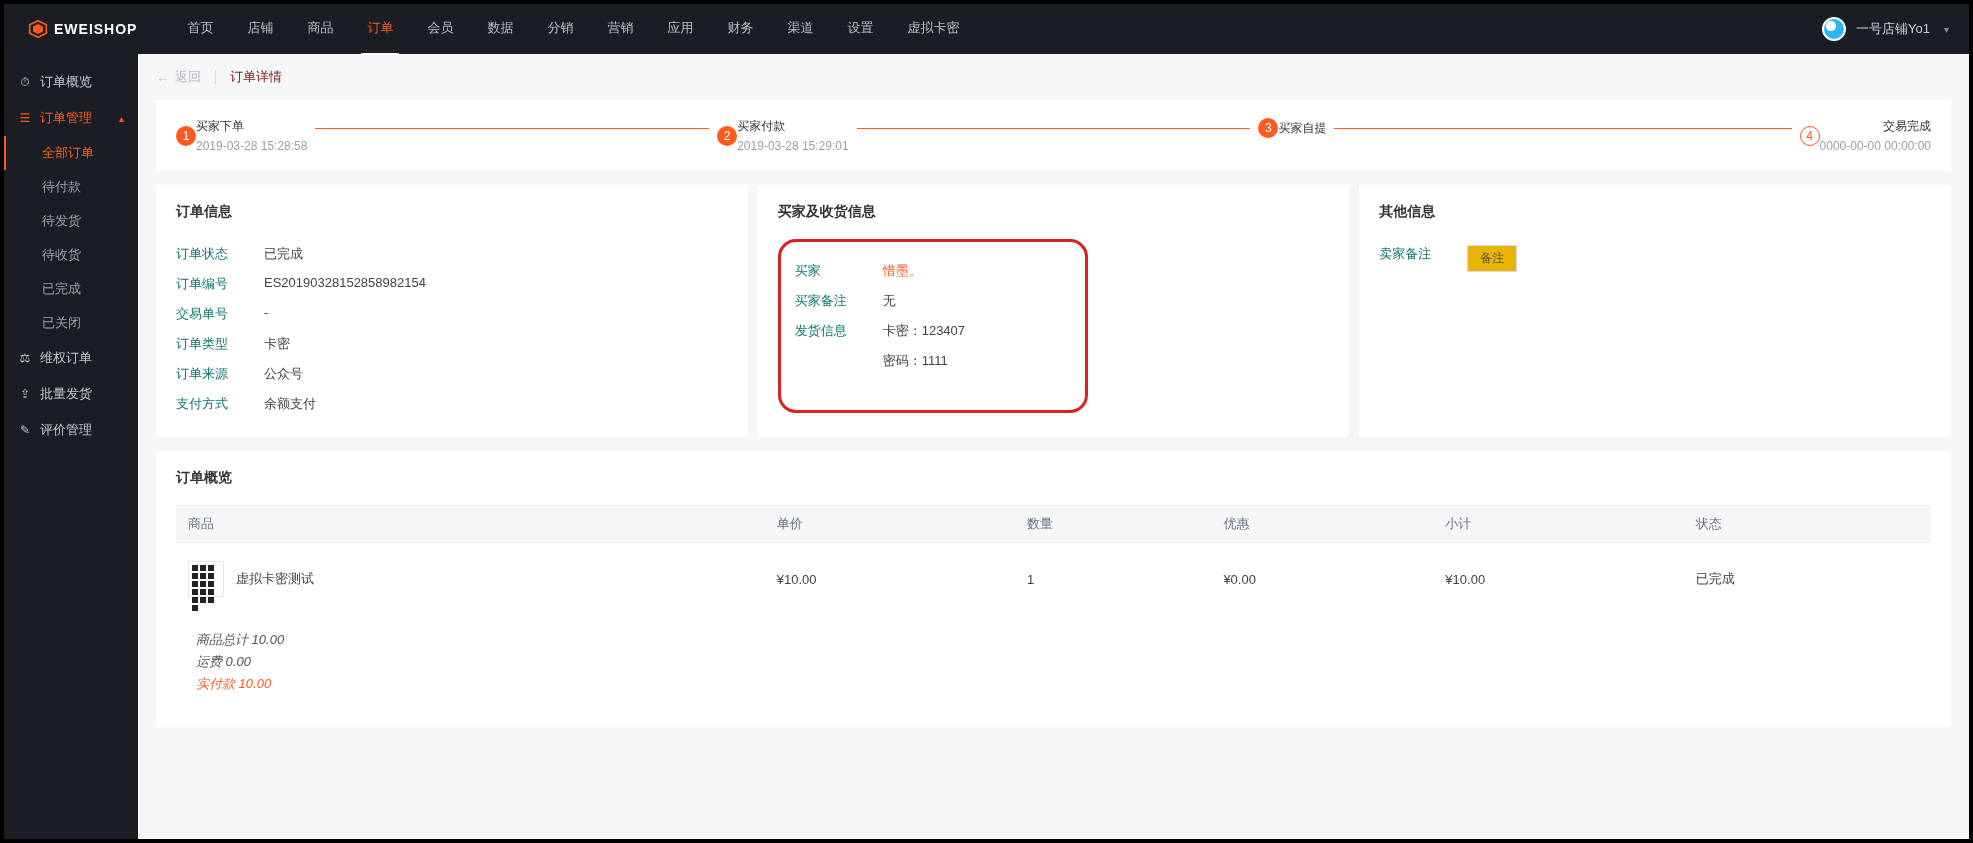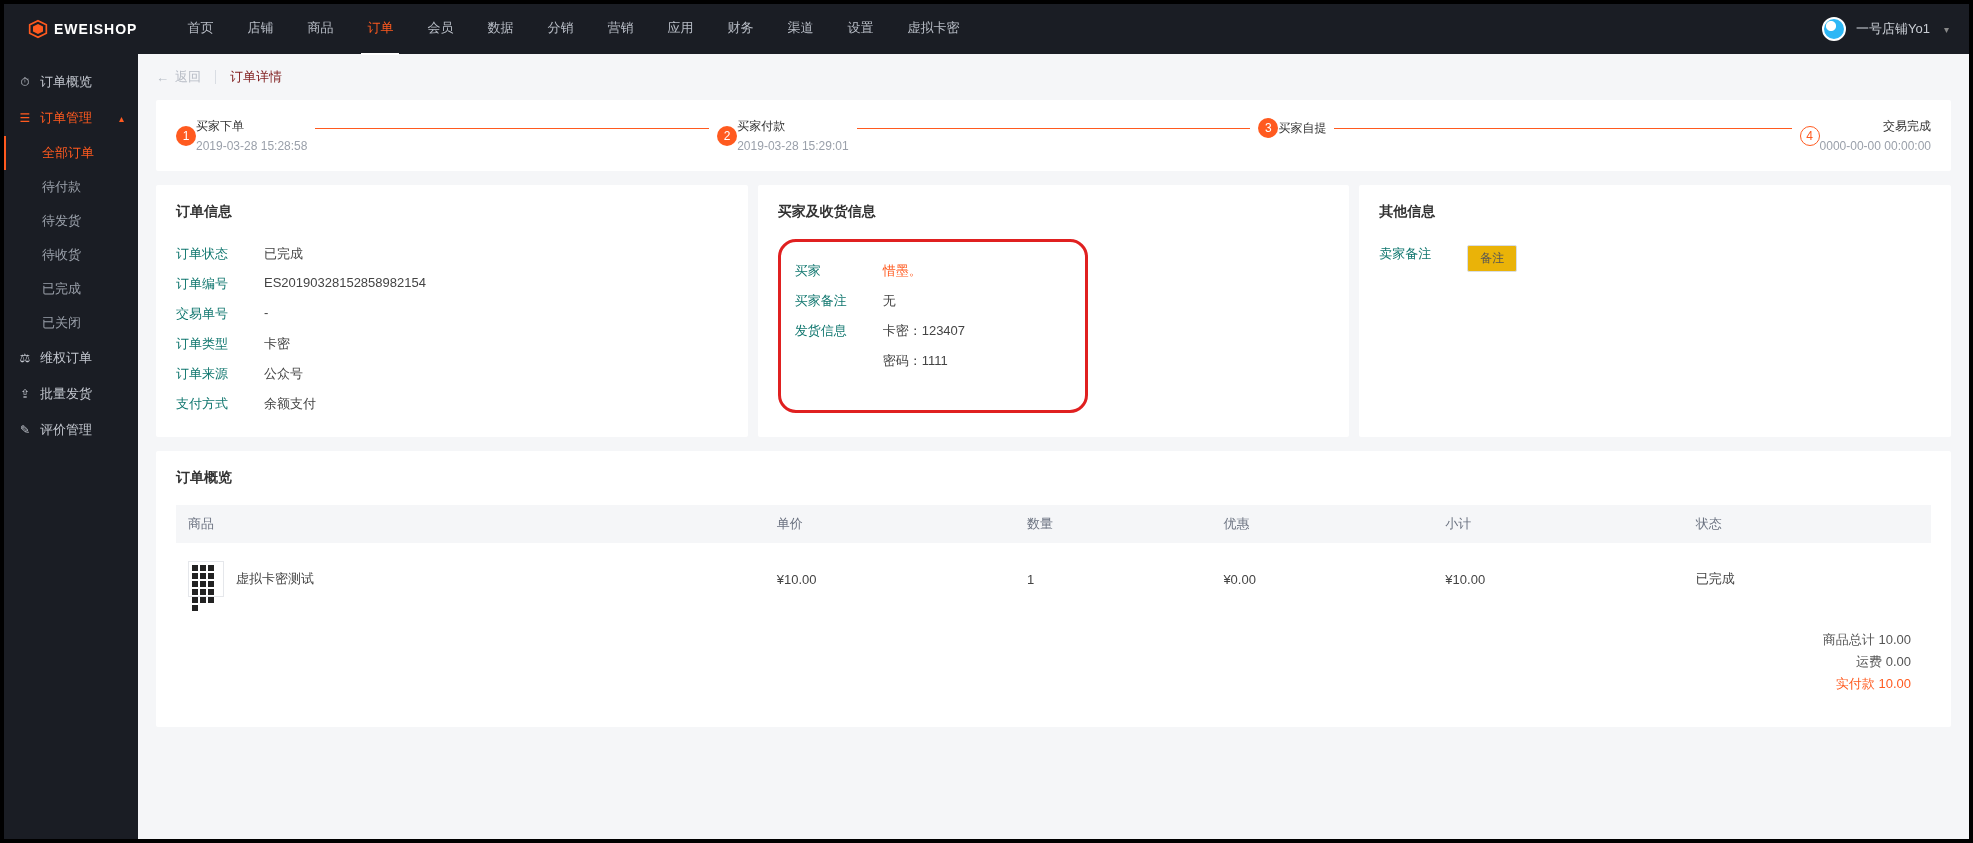--- a/index.html
+++ b/index.html
@@ -54,21 +54,21 @@
   .kv .v.orange { color: #ff5a1f; }
   .redbox { border: 3px solid #e02020; border-radius: 18px; padding: 14px 120px 34px 14px; display: inline-block; }
   .btn { border: 1px solid #d9dde3; background: #eab308; padding: 4px 12px; font-size: 12px; color: #555; border-radius: 2px; cursor: pointer; }
   
   .ptable { width: 100%; border-collapse: collapse; }
   .ptable th { background: #f5f6f8; text-align: left; font-weight: 400; color: #6b7280; padding: 10px 12px; font-size: 13px; }
   .ptable td { padding: 18px 12px; font-size: 13px; color: #444; }
   .prod { display: flex; align-items: center; gap: 12px; }
   .prod-img { width: 36px; height: 36px; background: #fff; border: 1px solid #e5e7eb; display: flex; flex-wrap: wrap; padding: 2px; }
   .prod-img span { width: 6px; height: 6px; background: #222; margin: 1px; }
-  .totals { text-align: right; padding: 14px 20px; font-size: 13px; color: #555; line-height: 1.7; }
+  .totals { text-align: left; padding: 14px 20px; font-size: 13px; color: #555; line-height: 1.7; font-style: italic; }
   .totals .pay { color: #ff5a1f; }
 </style>
 </head>
 <body>
 <div class="frame">
 <div class="app">
 
 <div class="topbar">
   <div class="logo">
     <svg class="logo-icon" viewBox="0 0 24 24">

